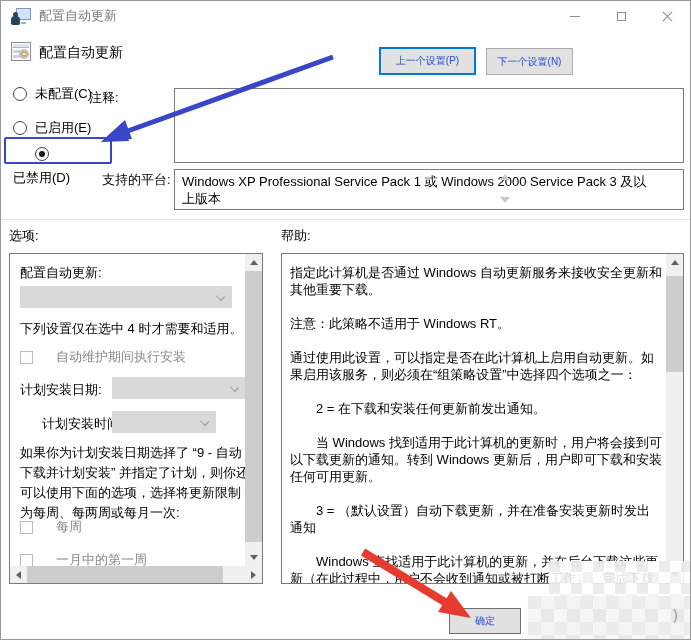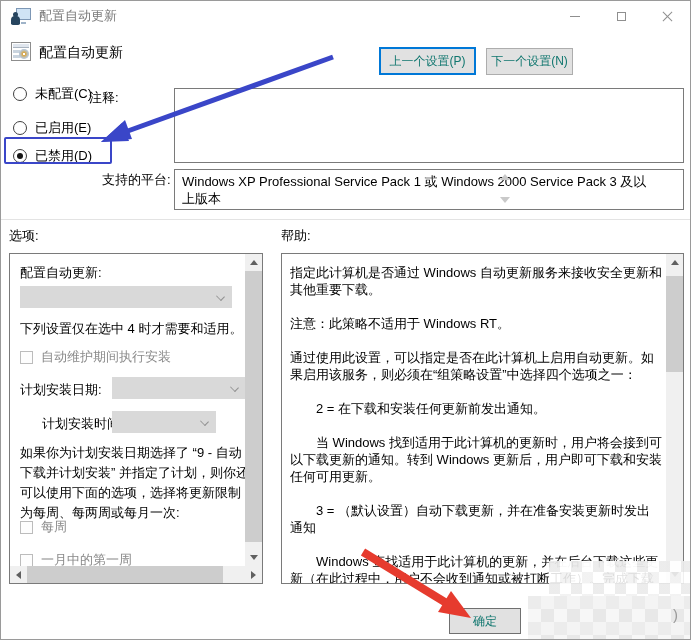--- a/index.html
+++ b/index.html
@@ -38,21 +38,21 @@
 
   
   .hdr-icon{position:absolute;left:10px;top:41px;width:20px;height:19px;border:1px solid #8d8d8d;background:#fff;}
   .hdr-icon .row1{position:absolute;left:1px;top:1px;right:1px;height:4px;background:#e0e6ee;border-bottom:1px solid #aab4c0;}
   .hdr-icon .row2{position:absolute;left:1px;top:7px;width:7px;height:3px;background:#c9d4df;}
   .hdr-icon .row3{position:absolute;left:1px;top:12px;width:7px;height:3px;background:#c9d4df;}
   .hdr-icon .disc{position:absolute;right:1px;bottom:1px;width:10px;height:10px;border-radius:50%;
                   background:radial-gradient(circle at 50% 50%, #fff 0 18%, #d8a94e 22%, #b9c7d6 60%, #8fa3b5 100%);}
   .hdr-title{position:absolute;left:38px;top:43px;font-size:14px;color:#000;}
 
-  .btn{background:var(--btn-bg);border:1px solid var(--btn-border);font-size:12px;color:#0f766e;
+  .btn{background:var(--btn-bg);border:1px solid var(--btn-border);font-size:10px;color:#1d4ed8;
        display:flex;align-items:center;justify-content:center;font-family:inherit;}
   .btn-prev{position:absolute;left:378px;top:46px;width:97px;height:28px;border:2px solid var(--focus-blue);}
   .btn-next{position:absolute;left:485px;top:47px;width:87px;height:27px;}
 
   
   .radio-row{position:absolute;left:12px;display:flex;align-items:center;gap:8px;}
   .radio{width:14px;height:14px;border:1px solid #404040;border-radius:50%;background:#fff;position:relative;flex:0 0 auto;}
   .radio.sel::after{content:"";position:absolute;inset:3px;background:#141414;border-radius:50%;}
   .sel-box{position:absolute;left:3px;top:136px;width:108px;height:27px;border:2px solid var(--ann-blue);border-radius:2px;}
 
@@ -67,21 +67,21 @@
 
   .divider{position:absolute;left:0;top:218px;width:691px;height:1px;background:#e3e3e3;}
 
   
   .options-panel{position:absolute;left:8px;top:252px;width:254px;height:331px;border:1px solid var(--border-gray);background:#fff;overflow:hidden;}
   .help-panel{position:absolute;left:280px;top:252px;width:403px;height:331px;border:1px solid var(--border-gray);background:#fff;overflow:hidden;}
 
   .opt-abs{position:absolute;line-height:17px;}
   .combo{position:absolute;background:var(--combo-bg);height:22px;}
   .combo .chev{position:absolute;right:8px;top:7px;width:7px;height:7px;border-right:1.4px solid #909090;border-bottom:1.4px solid #909090;transform:rotate(45deg) scale(1,.8);}
-  .cb-row{position:absolute;display:flex;align-items:center;gap:8px;color:var(--disabled-text);}
+  .cb-row{position:absolute;display:flex;align-items:center;gap:23px;color:var(--disabled-text);}
   .cb{width:13px;height:13px;border:1px solid #bcbcbc;background:#fdfdfd;flex:0 0 auto;}
   .opt-para{position:absolute;left:10px;width:230px;line-height:20px;}
 
   
   .vsb{position:absolute;top:0;right:0;width:17px;background:var(--sb-track);}
   .hsb{position:absolute;left:0;bottom:0;height:17px;background:var(--sb-track);}
   .sb-btn{position:absolute;width:17px;height:17px;display:flex;align-items:center;justify-content:center;background:var(--sb-track);}
   .sb-tri-up{width:0;height:0;border-left:4px solid transparent;border-right:4px solid transparent;border-bottom:5px solid #606060;}
   .sb-tri-dn{width:0;height:0;border-left:4px solid transparent;border-right:4px solid transparent;border-top:5px solid #606060;}
   .sb-tri-l{width:0;height:0;border-top:4px solid transparent;border-bottom:4px solid transparent;border-right:5px solid #606060;}
@@ -142,21 +142,21 @@
   <button class="btn btn-next">下一个设置(N)</button>
 
   <div class="radio-row" style="top:76px;margin-top:8px;">
     <div class="radio"></div>
     <span>未配置(C)</span>
   </div>
   <div class="radio-row" style="top:118px;">
     <div class="radio"></div>
     <span>已启用(E)</span>
   </div>
-  <div class="radio-row" style="top:146px;">
+  <div class="radio-row" style="top:146px;flex-direction:column;">
     <div class="radio sel"></div>
     <span>已禁用(D)</span>
   </div>
   <div class="sel-box"></div>
 
   <div class="lbl" style="left:88px;top:88px;">注释:</div>
   <textarea class="comment-box" style=""></textarea>
 
   <div class="lbl" style="left:101px;top:170px;">支持的平台:</div>
   <div class="platform-box">Windows XP Professional Service Pack 1 或 Windows 2000 Service Pack 3 及以上版本</div>

